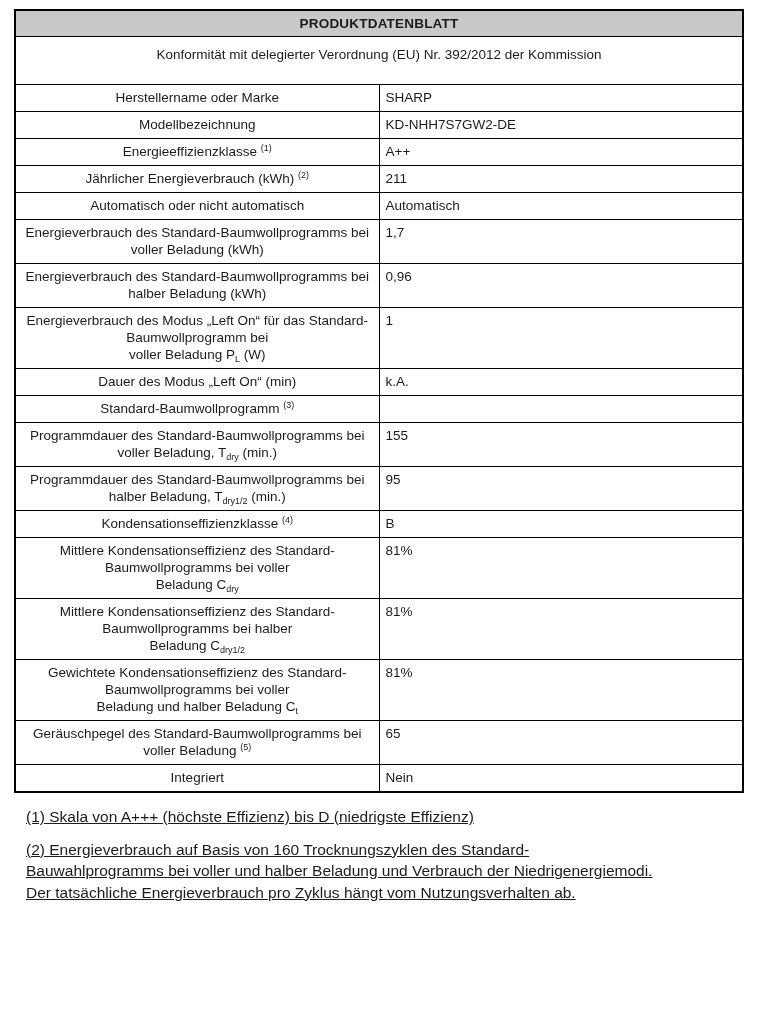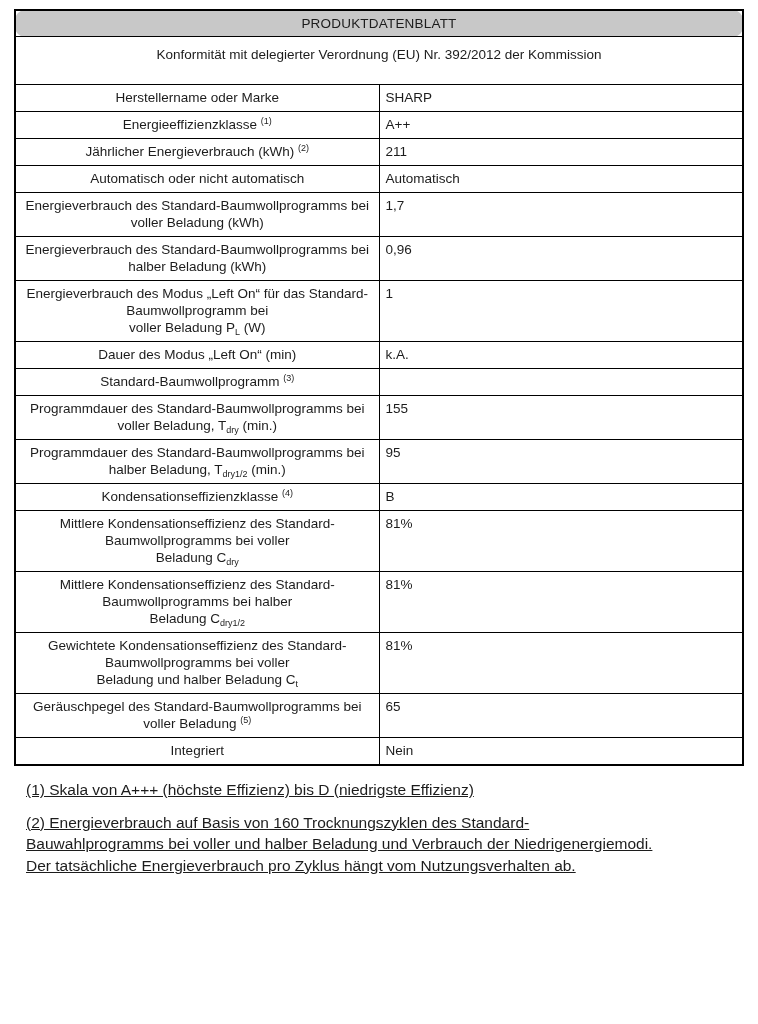--- a/index.html
+++ b/index.html
@@ -28,26 +28,25 @@
   table.datasheet td {
     border: 1px solid #000000;
     vertical-align: top;
     box-sizing: border-box;
   }
   table.datasheet {
     border: 2px solid #000000;
   }
   th.title-cell {
     background: #c8c8c8;
-    font-weight: normal;
+    font-weight: bold;
     text-align: center;
     padding: 4px 8px;
     font-size: 13.5px;
     letter-spacing: 0.2px;
-    border-radius: 10px;
   }
   th.subtitle-cell {
     font-weight: normal;
     text-align: center;
     padding: 9px 8px 21px 8px;
   }
   td.label-cell {
     width: 558px;
     padding: 4px 8px 5px 8px;
     text-align: center;
@@ -92,20 +91,24 @@
         <th class="title-cell" colspan="2">PRODUKTDATENBLATT</th>
       </tr>
       <tr>
         <th class="subtitle-cell" colspan="2">Konformität mit delegierter Verordnung (EU) Nr. 392/2012 der Kommission</th>
       </tr>
     </thead>
     <tbody>
         <tr>
           <td class="label-cell">Herstellername oder Marke</td>
           <td class="value-cell">SHARP</td>
+        </tr>
+        <tr>
+          <td class="label-cell">Modellbezeichnung</td>
+          <td class="value-cell">KD-NHH7S7GW2-DE</td>
         </tr>
         <tr>
           <td class="label-cell">Energieeffizienzklasse <sup>(1)</sup></td>
           <td class="value-cell">A++</td>
         </tr>
         <tr>
           <td class="label-cell">Jährlicher Energieverbrauch (kWh) <sup>(2)</sup></td>
           <td class="value-cell">211</td>
         </tr>
         <tr>

